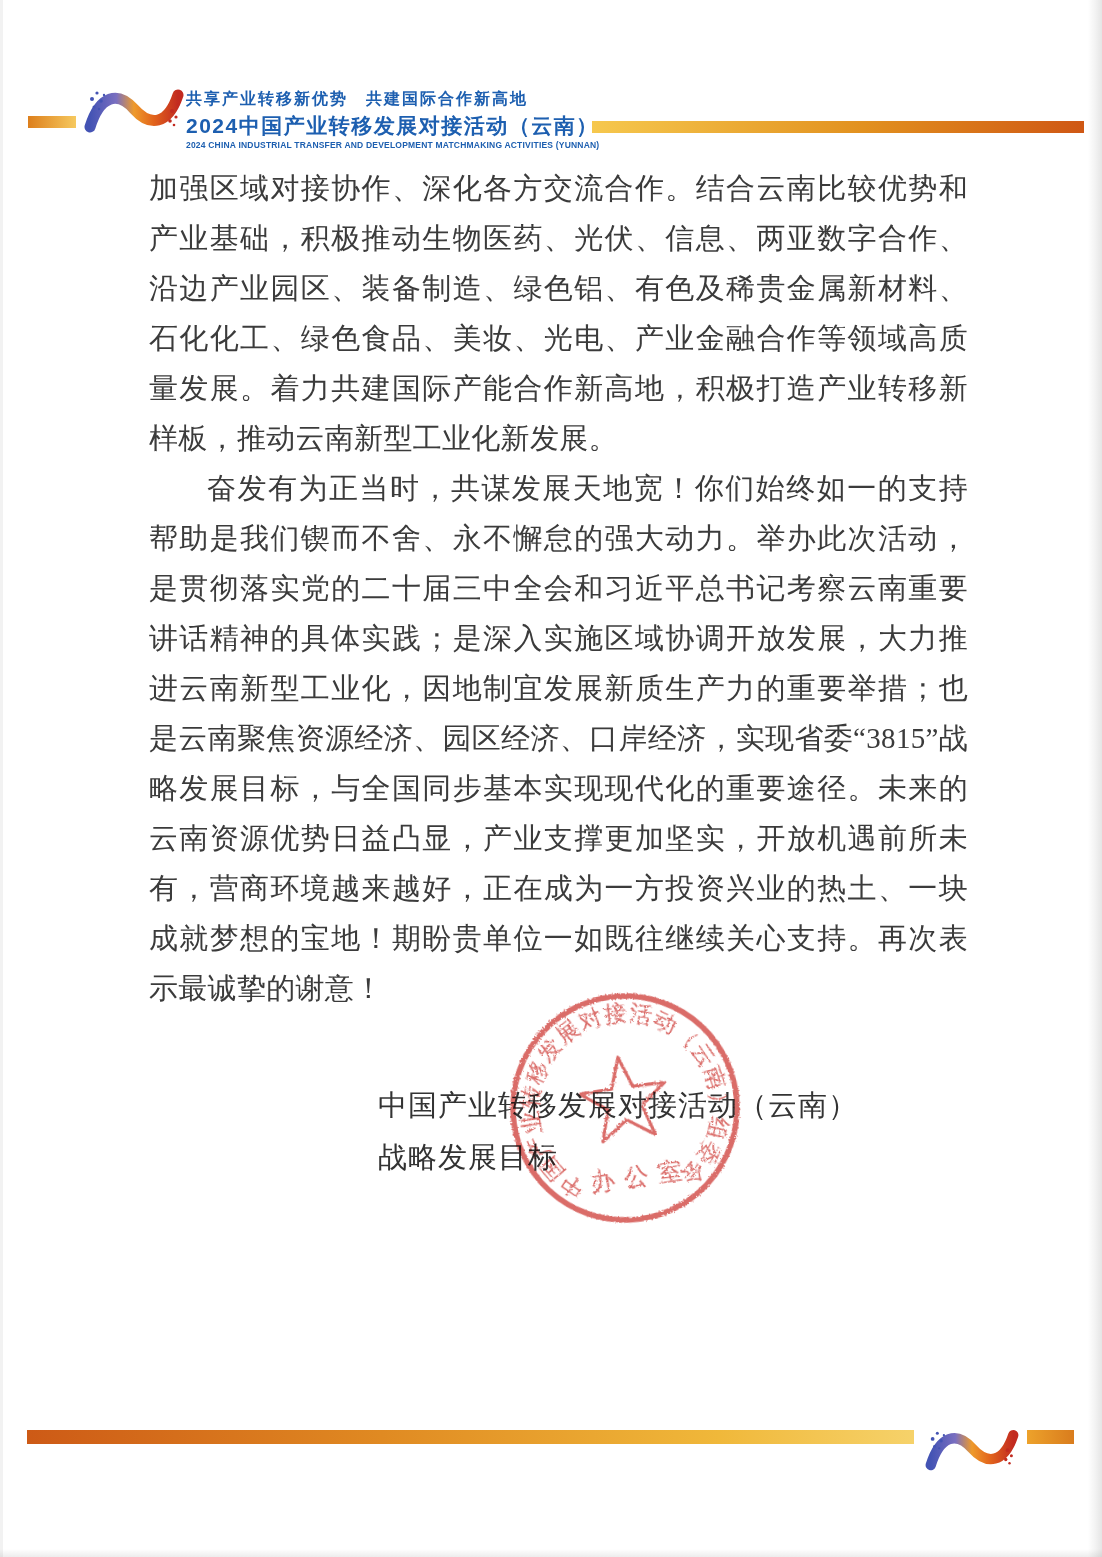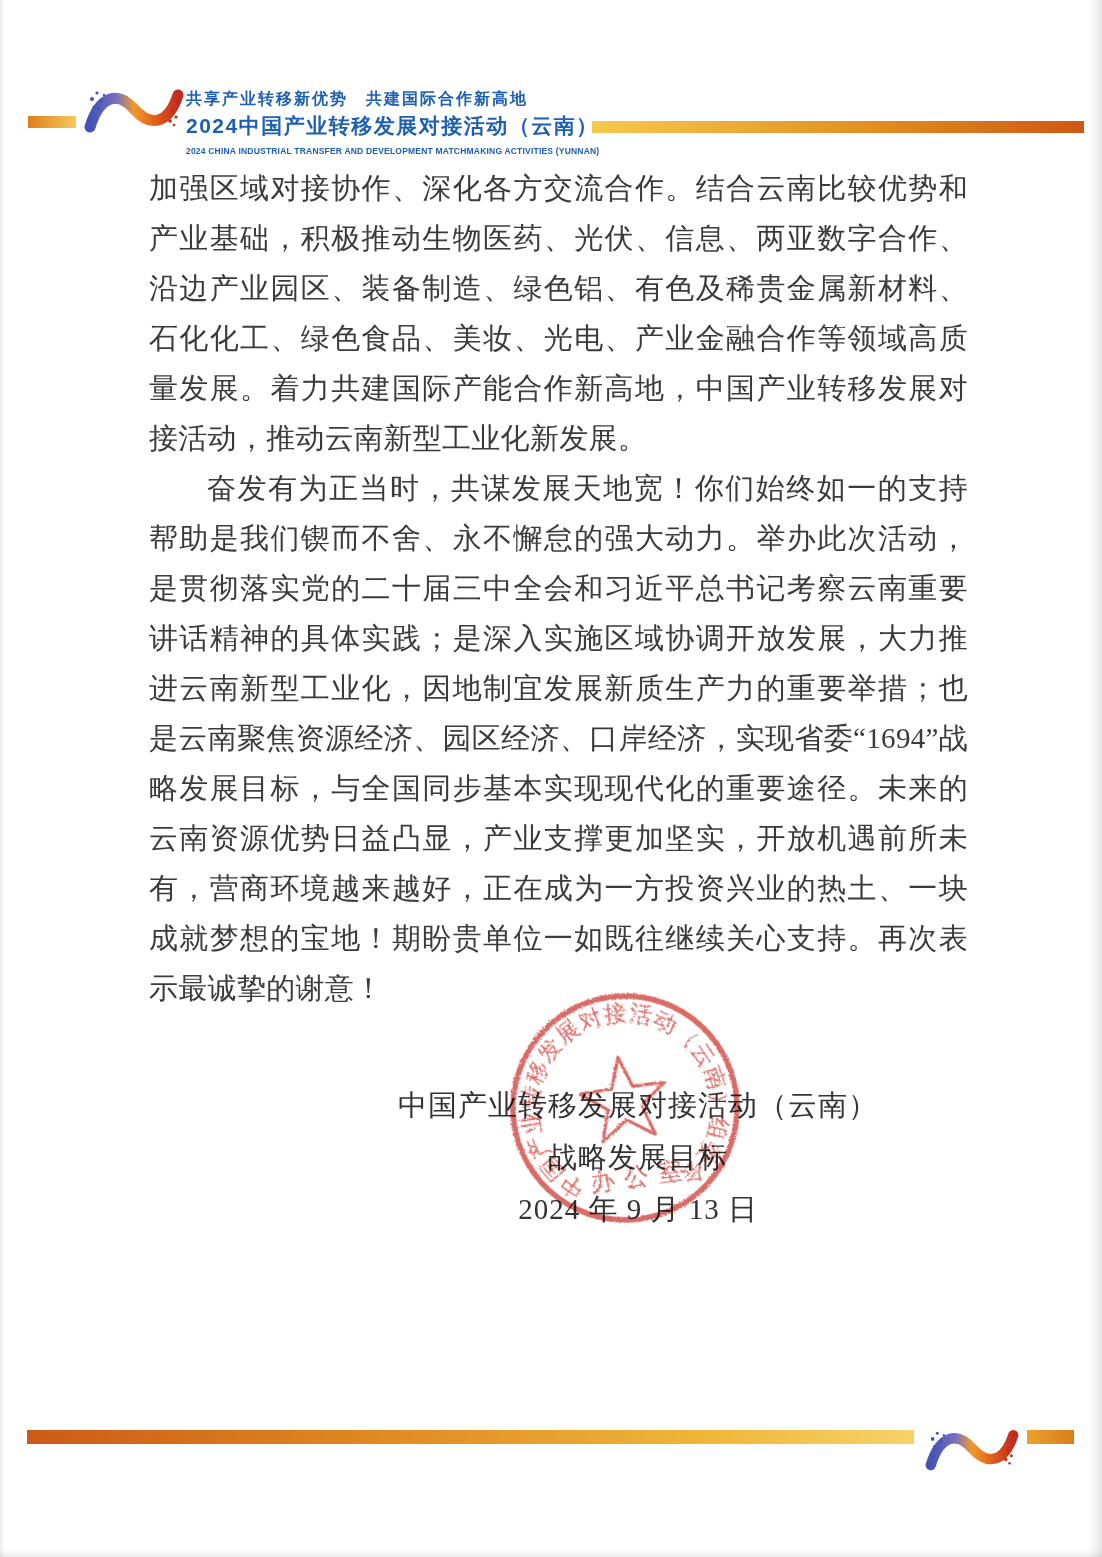--- a/index.html
+++ b/index.html
@@ -20,31 +20,31 @@
   
   .hdr-bar-left{left:28px;top:116px;width:48px;height:12px;
     background:linear-gradient(90deg,#dd7f1c,#f6c95f);}
   .hdr-bar-right{left:592px;top:121px;width:492px;height:12px;
     background:linear-gradient(90deg,#f6c84e,#e2911f 55%,#cf5714);}
   .hdr-logo{left:84px;top:80px;width:100px;height:66px;}
   .hdr-text{left:186px;top:89px;width:398px;text-align:left;color:#1d5fb0;
     font-family:Liberation Sans, sans-serif;}
   .hdr-slogan{font-size:16px;font-weight:bold;letter-spacing:2px;white-space:nowrap;}
   .hdr-title{font-size:21px;font-weight:bold;letter-spacing:1.5px;white-space:nowrap;margin-top:2px;}
-  .hdr-sub{font-size:8.5px;font-weight:bold;letter-spacing:0.2px;white-space:nowrap;margin-top:6px;}
+  .hdr-sub{font-size:8.5px;font-weight:bold;letter-spacing:0.2px;white-space:nowrap;margin-top:0;}
 
   
   .letter-body{left:149px;top:163px;width:819px;color:#3b3b3b;
     font-size:29px;line-height:50px;letter-spacing:0.3px;
     text-align:justify;text-justify:inter-ideograph;}
   .letter-body p{margin:0;}
   .letter-body p.indent{text-indent:2em;}
 
   
-  .sign-block{left:378px;top:1079px;width:520px;text-align:center;color:#333;
+  .sign-block{left:378px;top:1079px;width:520px;text-align:left;color:#333;
     font-size:29px;letter-spacing:1px;}
   .sign-block .line{height:52px;line-height:52px;white-space:nowrap;}
 
   
   .seal{left:505px;top:988px;width:240px;height:240px;opacity:0.82;
     mix-blend-mode:multiply;}
 
   
   .ftr-bar-long{left:27px;top:1430px;width:887px;height:14px;
     background:linear-gradient(90deg,#cd5a16 0%,#e08a22 40%,#f0b83a 78%,#f6d26a 100%);}
@@ -94,28 +94,27 @@
 
 <div class="abs hdr-text">
   <div class="hdr-slogan">共享产业转移新优势　共建国际合作新高地</div>
   <div class="hdr-title">2024中国产业转移发展对接活动（云南）</div>
   <div class="hdr-sub">2024 CHINA INDUSTRIAL TRANSFER AND DEVELOPMENT MATCHMAKING ACTIVITIES (YUNNAN)</div>
 </div>
 
 <div class="abs hdr-bar-right"></div>
 
 <div class="abs letter-body">
-  <p>加强区域对接协作、深化各方交流合作。结合云南比较优势和产业基础，积极推动生物医药、光伏、信息、两亚数字合作、沿边产业园区、装备制造、绿色铝、有色及稀贵金属新材料、石化化工、绿色食品、美妆、光电、产业金融合作等领域高质量发展。着力共建国际产能合作新高地，中国产业转移发展对接活动，推动云南新型工业化新发展。</p>
-  <p class="indent">奋发有为正当时，共谋发展天地宽！你们始终如一的支持帮助是我们锲而不舍、永不懈怠的强大动力。举办此次活动，是贯彻落实党的二十届三中全会和习近平总书记考察云南重要讲话精神的具体实践；是深入实施区域协调开放发展，大力推进云南新型工业化，因地制宜发展新质生产力的重要举措；也是云南聚焦资源经济、园区经济、口岸经济，实现省委“1694”战略发展目标，与全国同步基本实现现代化的重要途径。未来的云南资源优势日益凸显，产业支撑更加坚实，开放机遇前所未有，营商环境越来越好，正在成为一方投资兴业的热土、一块成就梦想的宝地！期盼贵单位一如既往继续关心支持。再次表示最诚挚的谢意！</p>
+  <p>加强区域对接协作、深化各方交流合作。结合云南比较优势和产业基础，积极推动生物医药、光伏、信息、两亚数字合作、沿边产业园区、装备制造、绿色铝、有色及稀贵金属新材料、石化化工、绿色食品、美妆、光电、产业金融合作等领域高质量发展。着力共建国际产能合作新高地，积极打造产业转移新样板，推动云南新型工业化新发展。</p>
+  <p class="indent">奋发有为正当时，共谋发展天地宽！你们始终如一的支持帮助是我们锲而不舍、永不懈怠的强大动力。举办此次活动，是贯彻落实党的二十届三中全会和习近平总书记考察云南重要讲话精神的具体实践；是深入实施区域协调开放发展，大力推进云南新型工业化，因地制宜发展新质生产力的重要举措；也是云南聚焦资源经济、园区经济、口岸经济，实现省委“3815”战略发展目标，与全国同步基本实现现代化的重要途径。未来的云南资源优势日益凸显，产业支撑更加坚实，开放机遇前所未有，营商环境越来越好，正在成为一方投资兴业的热土、一块成就梦想的宝地！期盼贵单位一如既往继续关心支持。再次表示最诚挚的谢意！</p>
 </div>
 
 <div class="abs sign-block">
   <div class="line">中国产业转移发展对接活动（云南）</div>
   <div class="line">战略发展目标</div>
-  <div class="line">2024 年 9 月 13 日</div>
 </div>
 
 <svg class="abs seal" viewBox="0 0 240 240" aria-hidden="true">
   <defs>
     <filter id="seal-rough" x="-10%" y="-10%" width="120%" height="120%">
       <feTurbulence type="fractalNoise" baseFrequency="0.55" numOctaves="2" result="n"></feTurbulence>
       <feDisplacementMap in="SourceGraphic" in2="n" scale="3.5"></feDisplacementMap>
     </filter>
     <path id="seal-arc" d="M 70.1,191.2 A 87,87 0 1 1 169.9,191.2" fill="none"></path>
   </defs>

